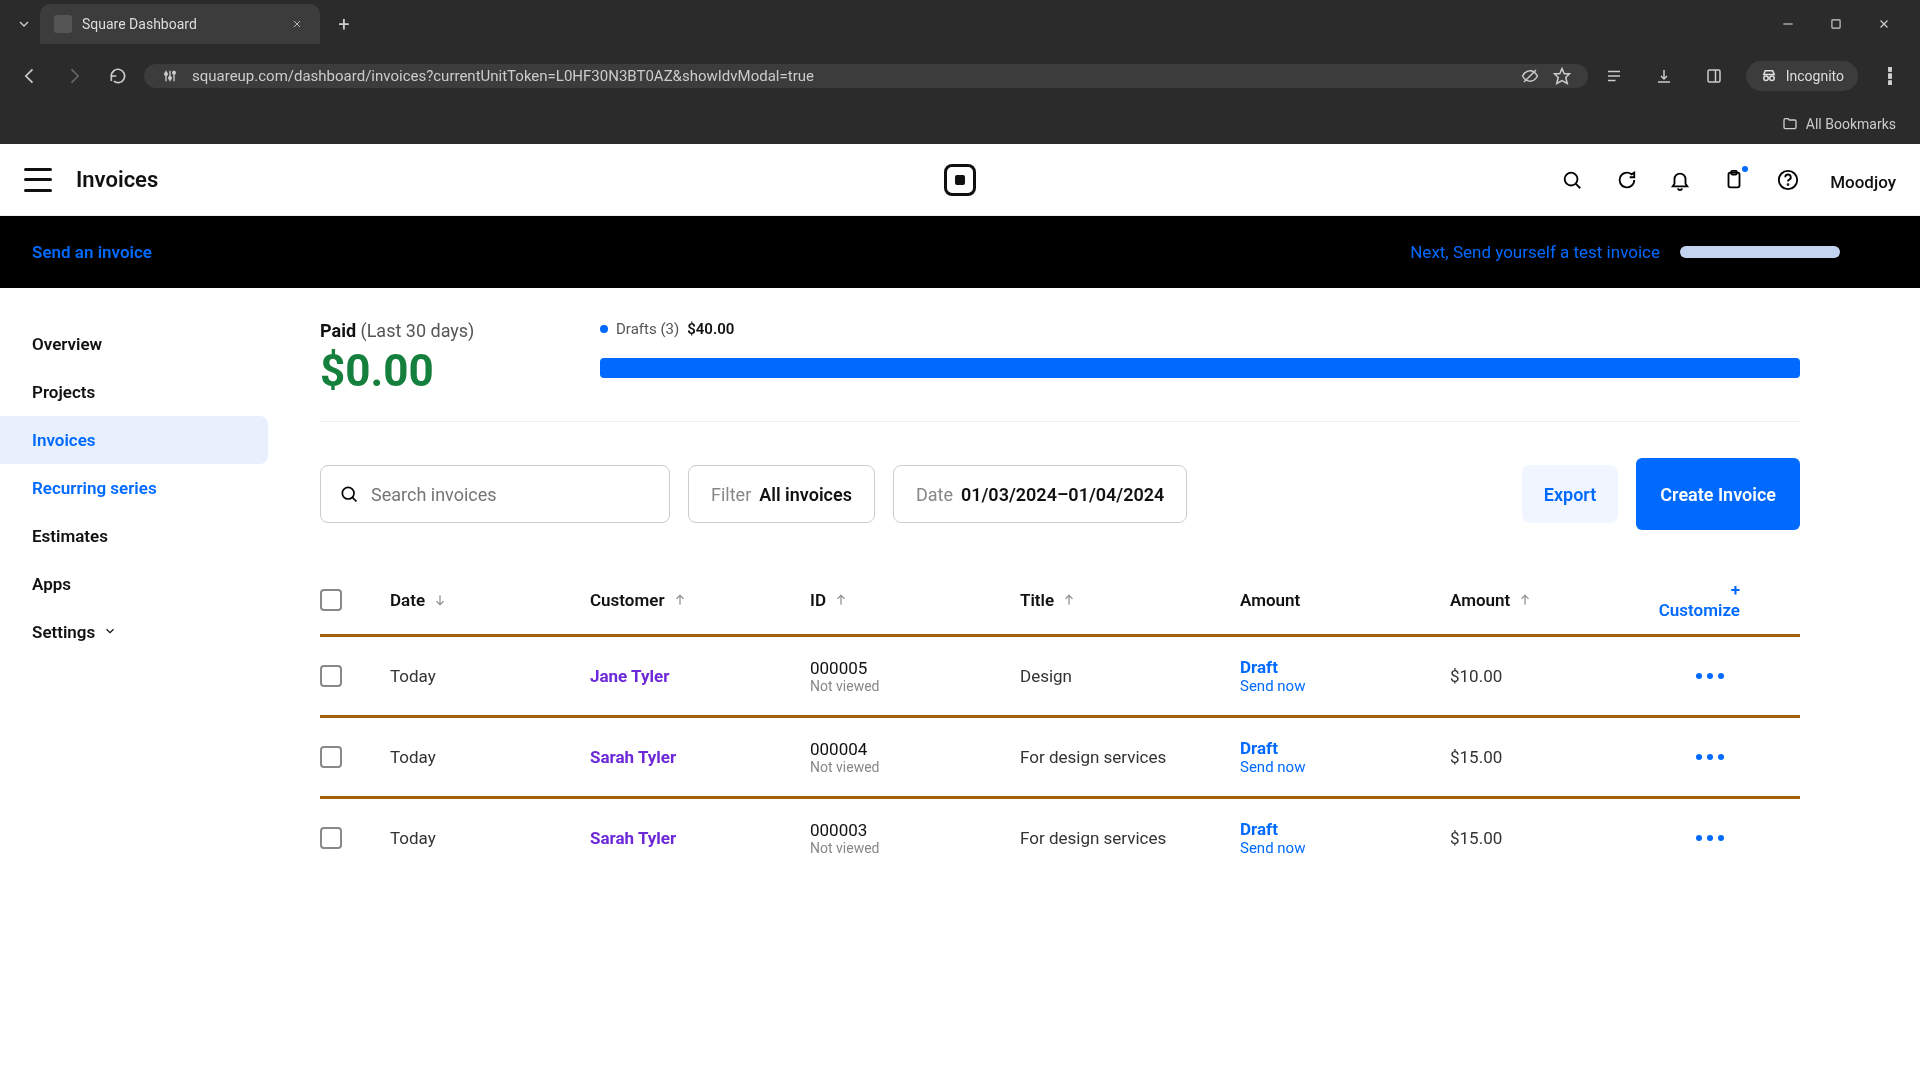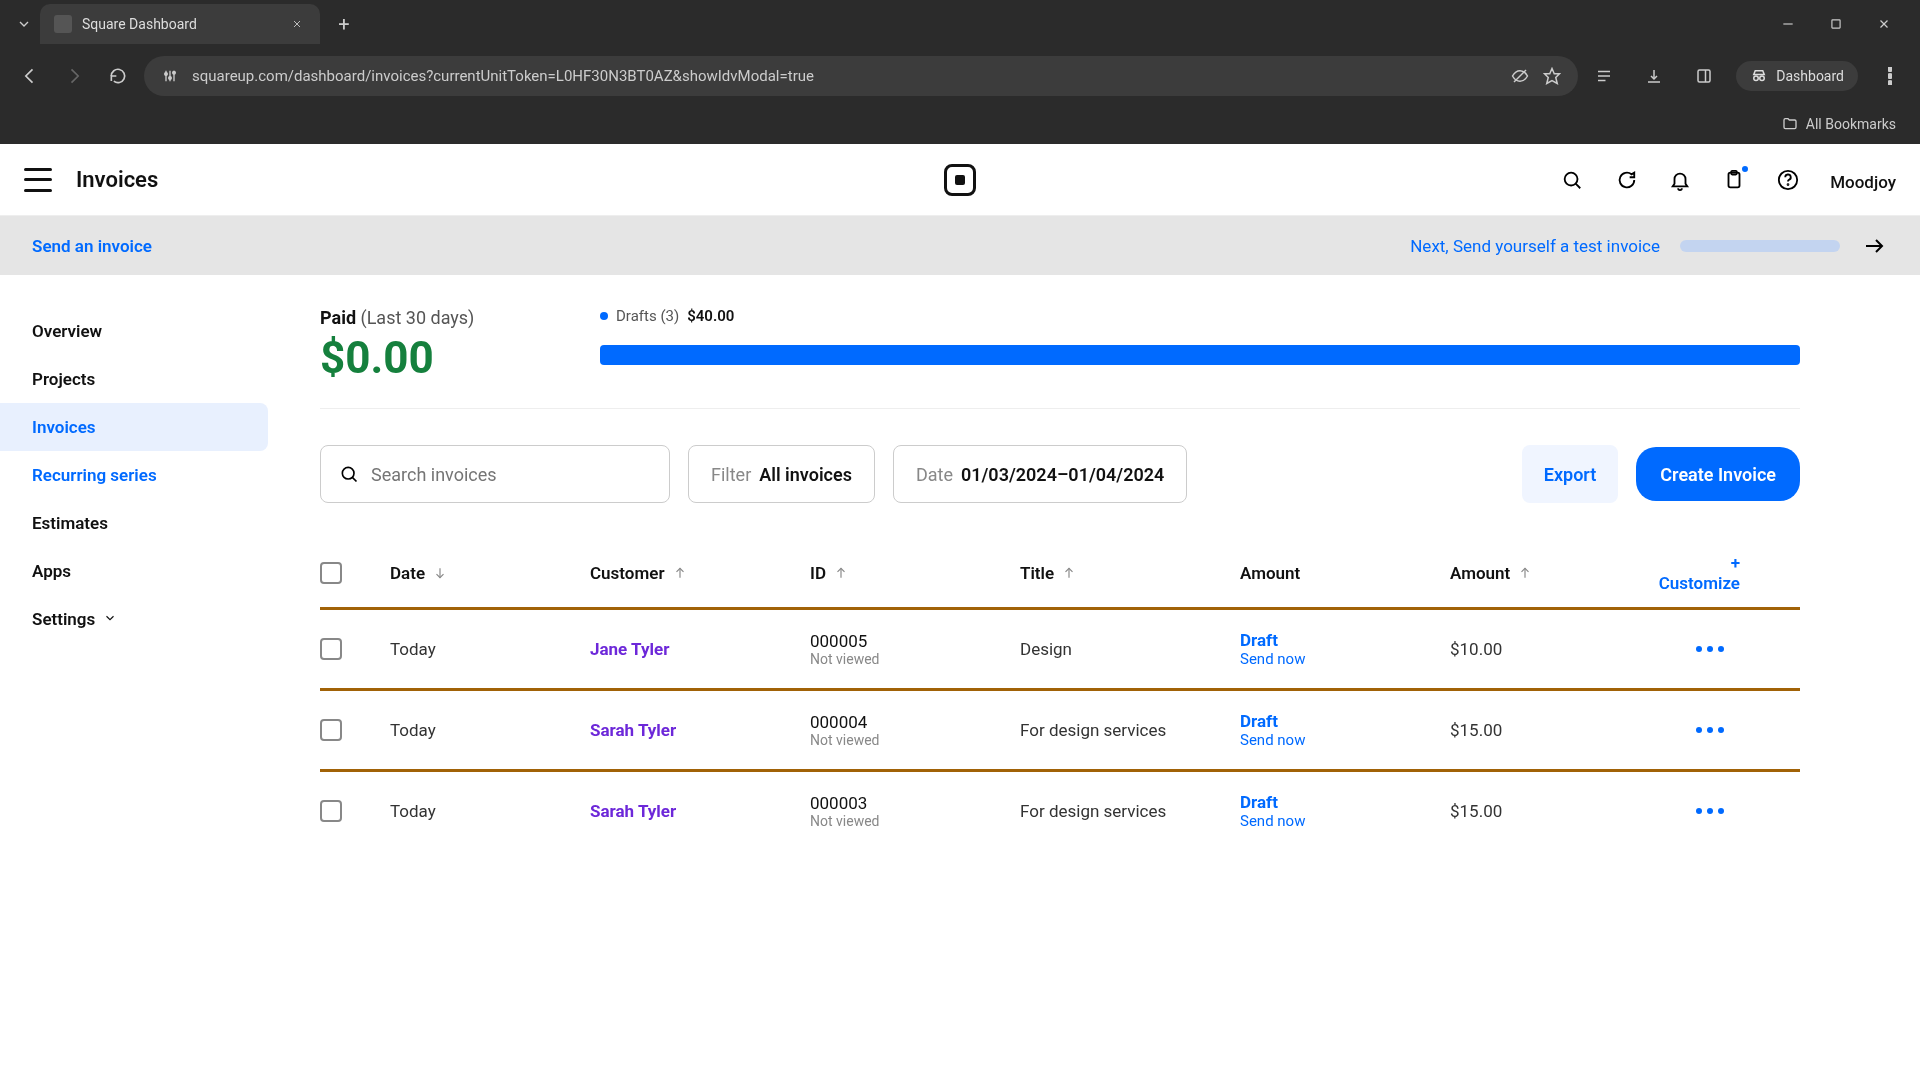--- a/index.html
+++ b/index.html
@@ -105,21 +105,21 @@
       justify-content: center;
       cursor: pointer;
       color: #ccc;
       border-radius: 50%;
     }
     .nav-btn.disabled { color: #666; }
     .url-box {
       flex: 1;
       background: #3c3c3c;
       border-radius: 24px;
-      height: 40px;
+      height: 24px;
       display: flex;
       align-items: center;
       padding: 0 16px;
       font-size: 15px;
       color: #ccc;
       gap: 12px;
     }
     .url-box .url-text { flex: 1; }
     .url-icon {
       width: 20px;
@@ -227,25 +227,25 @@
       border-radius: 50%;
       border: 2px solid #fff;
     }
     .user-name {
       font-size: 17px;
       font-weight: 500;
       color: #111;
     }
     
     .banner {
-      background: #e5e5e5;
+      background: #000000;
       display: flex;
       align-items: center;
       padding: 0 32px;
-      height: 59px;
+      height: 72px;
     }
     .banner-left {
       color: #006aff;
       font-weight: 600;
       font-size: 17px;
     }
     .banner-right {
       margin-left: auto;
       display: flex;
       align-items: center;
@@ -402,25 +402,25 @@
       cursor: pointer;
       background: #f0f5ff;
       border-radius: 8px;
     }
     .create-btn {
       background: #006aff;
       color: #fff;
       font-weight: 600;
       font-size: 18px;
       padding: 0 24px;
-      height: 54px;
-      display: flex;
-      align-items: center;
-      cursor: pointer;
-      border-radius: 20px;
+      height: 72px;
+      display: flex;
+      align-items: center;
+      cursor: pointer;
+      border-radius: 6px;
     }
     
     .table {
       margin-top: 36px;
     }
     .table-header, .table-row {
       display: grid;
       grid-template-columns: 70px 200px 220px 210px 220px 210px 200px 90px;
       align-items: center;
     }
@@ -585,21 +585,21 @@
             <rect x="4" y="4" width="16" height="16" rx="2"></rect>
             <line x1="14" y1="4" x2="14" y2="20"></line>
           </svg>
       </div>
       <div class="incognito-pill">
         <svg width="18" height="18" viewBox="0 0 24 24">
             <circle cx="8" cy="15" r="3"></circle>
             <circle cx="16" cy="15" r="3"></circle>
             <path d="M5 10h14l-2-5H7z"></path>
           </svg>
-        <span>Dashboard</span>
+        <span>Incognito</span>
       </div>
       <div class="nav-btn">
         <svg width="4" height="18" viewBox="0 0 4 18">
             <circle cx="2" cy="2" r="2" fill="currentColor"></circle>
             <circle cx="2" cy="9" r="2" fill="currentColor"></circle>
             <circle cx="2" cy="16" r="2" fill="currentColor"></circle>
           </svg>
       </div>
     </div>
   </div>

